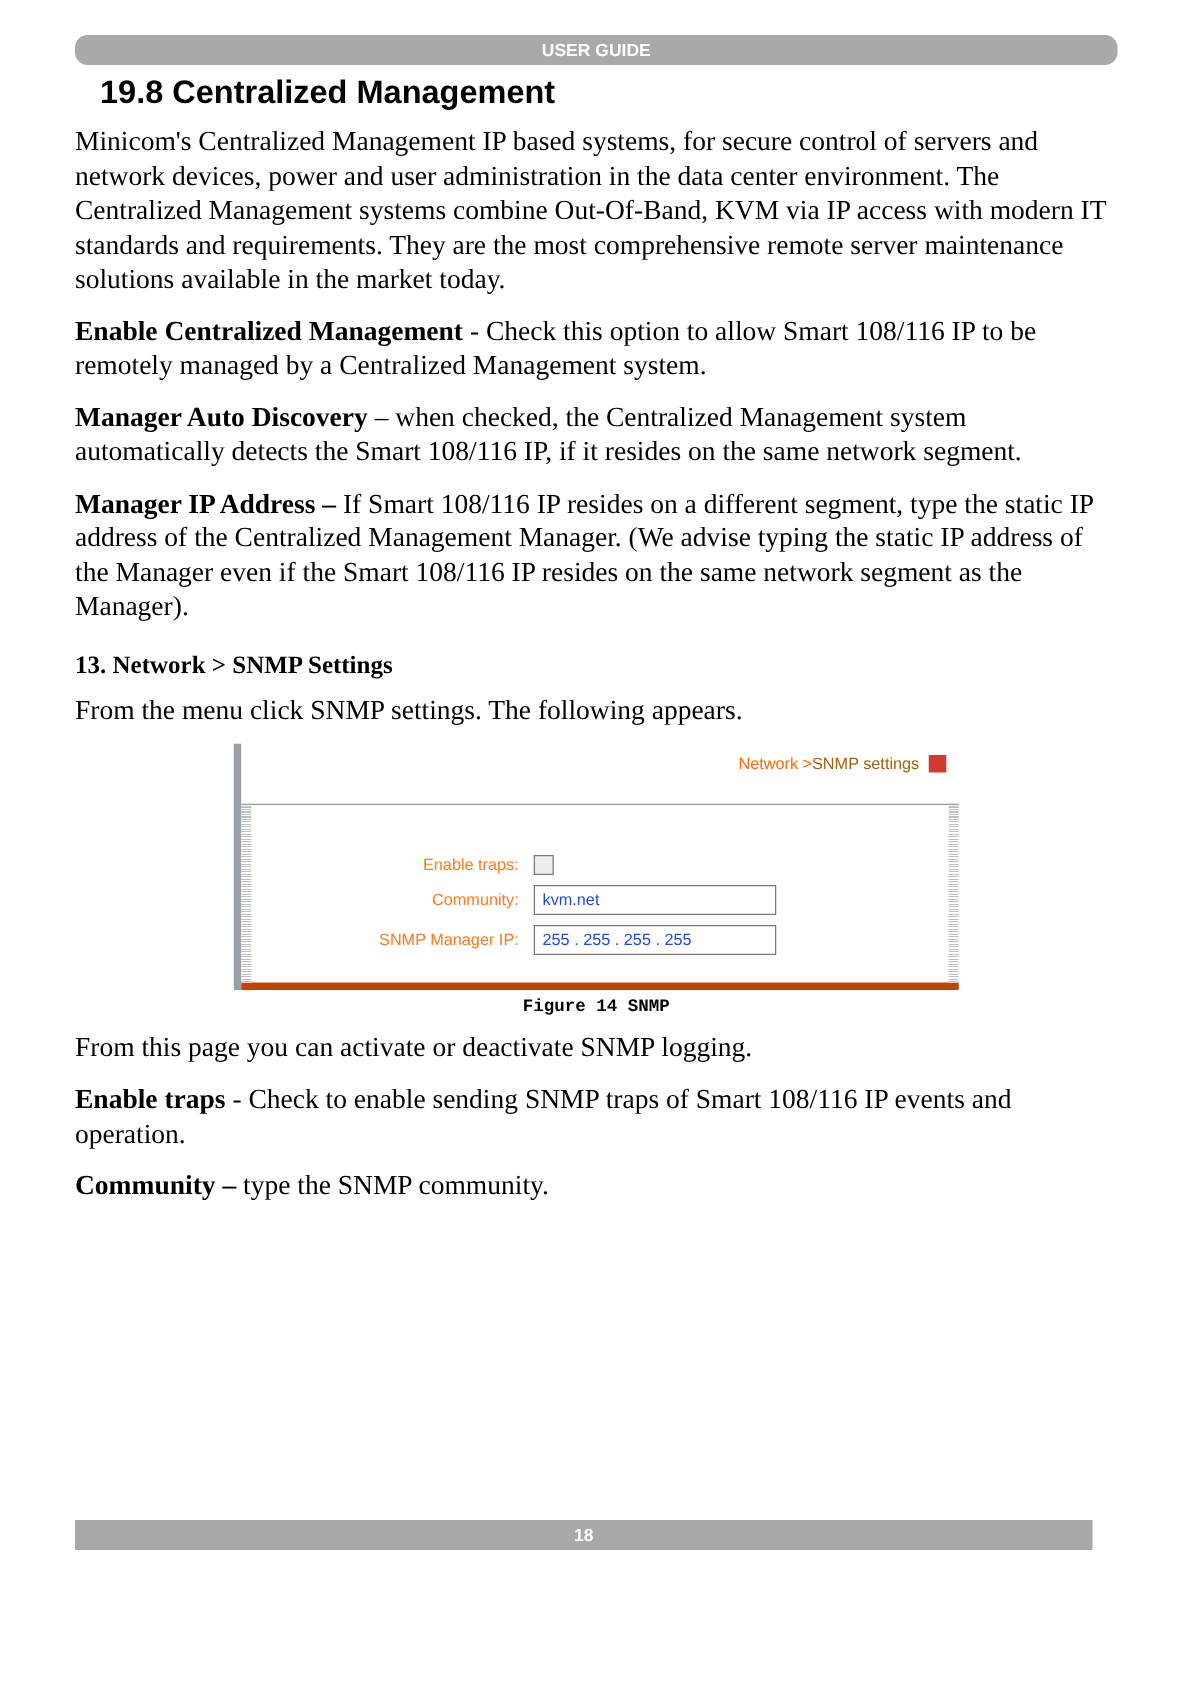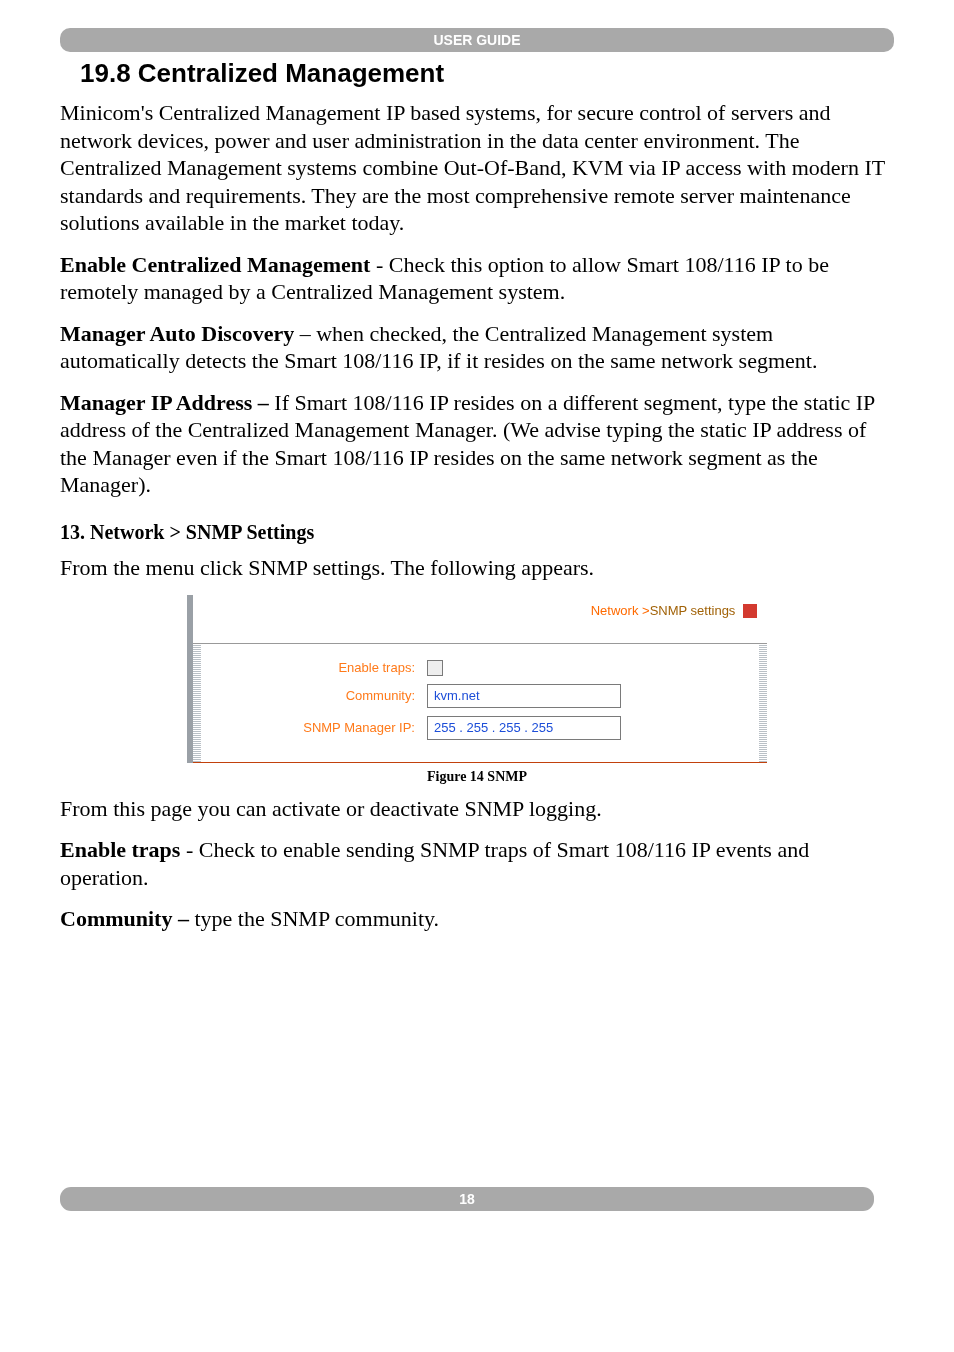--- a/index.html
+++ b/index.html
@@ -40,21 +40,21 @@
     font-size: 22px;
     line-height: 1.25;
     margin: 10px 0 14px 0;
   }
   .lead b { font-weight: bold; }
   .figure-wrap {
     margin: 12px auto 4px auto;
     width: 580px;
   }
   .figure-caption {
-    font-family: Liberation Serif, serif;
+    font-family: Liberation Mono, monospace;
     font-weight: bold;
     font-size: 14px;
     text-align: center;
     margin-top: 6px;
   }
   
   .snmp-panel {
     border-left: 6px solid #9aa0a6;
     background: #fff;
     position: relative;
@@ -85,22 +85,22 @@
   }
   .snmp-bullet {
     display: inline-block;
     width: 10px; height: 10px;
     background: repeating-linear-gradient(90deg,#999,#999 1px,#fff 1px,#fff 2px);
     margin-right: 6px;
     vertical-align: middle;
   }
   .snmp-form {
     border-top: 1px solid #999;
-    border-bottom: 1px solid #c2410c;
-    padding: 8px 12px 14px 12px;
+    border-bottom: 6px solid #c2410c;
+    padding: 32px 12px 14px 12px;
     position: relative;
   }
   .snmp-form::before,
   .snmp-form::after {
     content: "";
     position: absolute;
     top: 0; bottom: 0;
     width: 8px;
     background: repeating-linear-gradient(0deg,#b9c0c6,#b9c0c6 1px,#fff 1px,#fff 2px);
   }
@@ -137,21 +137,20 @@
   }
   .footer-bar {
     background: #a9a9a9;
     color: #fff;
     font-family: Arial, Helvetica, sans-serif;
     font-size: 14px;
     font-weight: bold;
     text-align: center;
     padding: 4px 0;
     margin: 200px 80px 28px 60px;
-    border-radius: 11px;
   }
 </style>
 </head>
 <body>
 
 <div class="header-bar">
   <span>USER GUIDE</span>
 </div>
 
 <div class="content">

